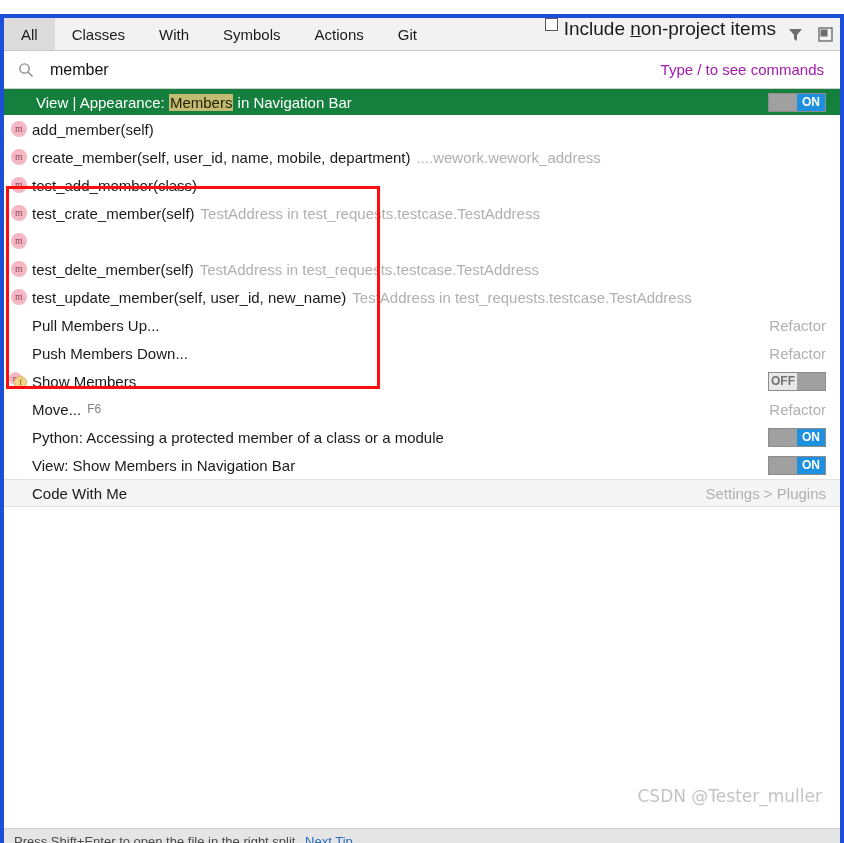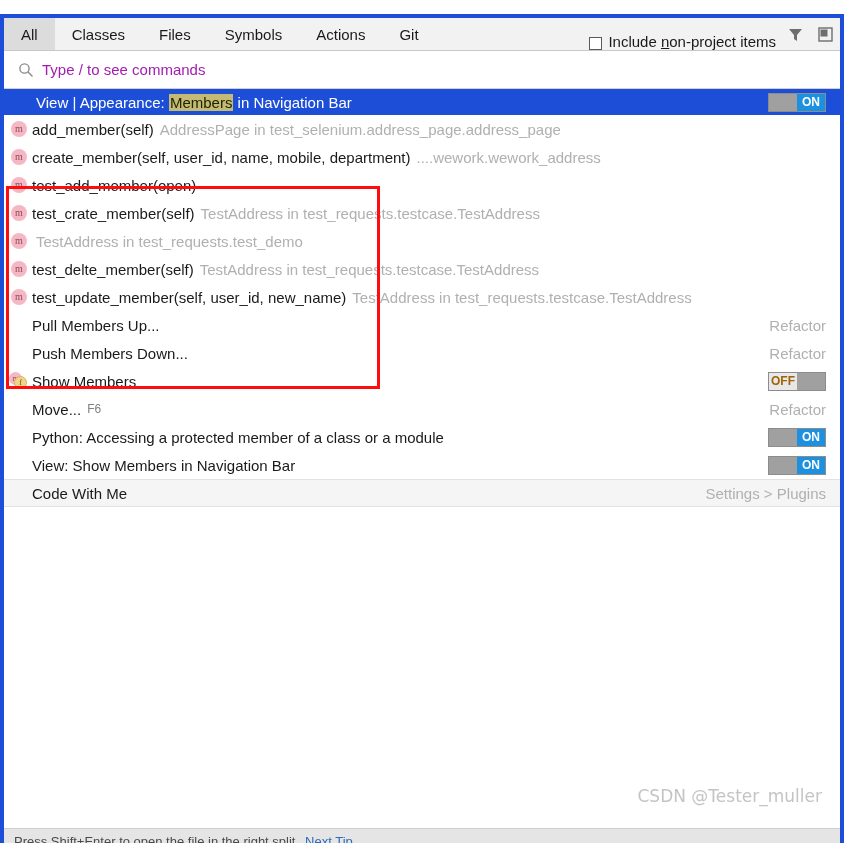--- a/index.html
+++ b/index.html
@@ -47,23 +47,23 @@
     cursor: default;
     white-space: nowrap;
   }
   .tab.selected {
     background: #dcdcdc;
   }
   #tabbar-spacer { flex: 1 1 auto; }
 
   .chk-wrap {
     display: flex;
-    align-items: flex-end;
+    align-items: flex-start;
     padding: 0 4px 0 0;
-    font-size: 15px;
+    font-size: 19px;
     color: #1a1a1a;
     white-space: nowrap;
   }
   .checkbox {
     width: 13px;
     height: 13px;
     border: 1px solid #5a5a5a;
     background: #ffffff;
     margin-right: 6px;
     box-sizing: border-box;
@@ -111,21 +111,21 @@
   .row {
     display: flex;
     align-items: center;
     height: 28px;
     padding: 0 14px 0 4px;
     box-sizing: border-box;
     white-space: nowrap;
     overflow: hidden;
   }
   .row.selected {
-    background: #1d4ed8;
+    background: #15803d;
     color: #ffffff;
     height: 26px;
   }
   .row-icon {
     width: 22px;
     flex: 0 0 auto;
     display: flex;
     align-items: center;
     justify-content: center;
   }
@@ -212,21 +212,21 @@
     flex: 0 0 auto;
   }
   .toggle .half {
     flex: 1 1 50%;
     display: flex;
     align-items: center;
     justify-content: center;
   }
   .toggle.on .half.left  { background: #a0a0a0; }
   .toggle.on .half.right { background: #1e90e0; color: #ffffff; }
-  .toggle.off .half.left  { background: #e8e8e8; color: #a16207; text-align: right; }
+  .toggle.off .half.left  { background: #e8e8e8; color: #737373; text-align: right; }
   .toggle.off .half.right { background: #a0a0a0; }
 
   .toggle-holder {
     margin-left: auto;
     display: flex;
     align-items: center;
     flex: 0 0 auto;
   }
 
   
@@ -283,21 +283,21 @@
 <div id="window">
 
   <div id="tabbar">
     <div class="tab selected">
         <span>All</span>
       </div>
     <div class="tab">
         <span>Classes</span>
       </div>
     <div class="tab">
-        <span>Files</span>
+        <span>With</span>
       </div>
     <div class="tab">
         <span>Symbols</span>
       </div>
     <div class="tab">
         <span>Actions</span>
       </div>
     <div class="tab">
         <span>Git</span>
       </div>
@@ -322,20 +322,21 @@
     </div>
   </div>
 
   <div id="searchrow">
     <span id="search-icon">
       <svg width="16" height="16" viewBox="0 0 16 16" aria-hidden="true">
         <circle cx="6.5" cy="6.5" r="4.6" fill="none" stroke="#8c8c8c" stroke-width="1.4"></circle>
         <line x1="10" y1="10" x2="14.5" y2="14.5" stroke="#8c8c8c" stroke-width="1.4"></line>
       </svg>
     </span>
+    <span id="search-value" placeholder="Type / to see commands">member</span>
     <span id="search-hint">Type / to see commands</span>
   </div>
 
   <div id="results">
 
     <div class="row selected">
       <span class="row-icon empty"></span>
       <span class="row-main"><span>View | Appearance: </span><span class="hl">Members</span><span> in Navigation Bar</span></span>
       <span class="toggle-holder">
         <span class="toggle on">
@@ -343,47 +344,45 @@
           <span class="half right">ON</span>
         </span>
       </span>
     </div>
 
     <div class="row">
       <span class="row-icon">
           <span class="icon-m">m</span>
         </span>
       <span class="row-main">add_member(self)</span>
-      <span class="row-sub">AddressPage in test_selenium.address_page.address_page</span>
     </div>
     <div class="row">
       <span class="row-icon">
           <span class="icon-m">m</span>
         </span>
       <span class="row-main">create_member(self, user_id, name, mobile, department)</span>
       <span class="row-sub">....wework.wework_address</span>
     </div>
     <div class="row">
       <span class="row-icon">
           <span class="icon-m">m</span>
         </span>
-      <span class="row-main">test_add_member(open)</span>
+      <span class="row-main">test_add_member(class)</span>
     </div>
     <div class="row">
       <span class="row-icon">
           <span class="icon-m">m</span>
         </span>
       <span class="row-main">test_crate_member(self)</span>
       <span class="row-sub">TestAddress in test_requests.testcase.TestAddress</span>
     </div>
     <div class="row">
       <span class="row-icon">
           <span class="icon-m">m</span>
         </span>
-      <span class="row-sub">TestAddress in test_requests.test_demo</span>
     </div>
     <div class="row">
       <span class="row-icon">
           <span class="icon-m">m</span>
         </span>
       <span class="row-main">test_delte_member(self)</span>
       <span class="row-sub">TestAddress in test_requests.testcase.TestAddress</span>
     </div>
     <div class="row">
       <span class="row-icon">

